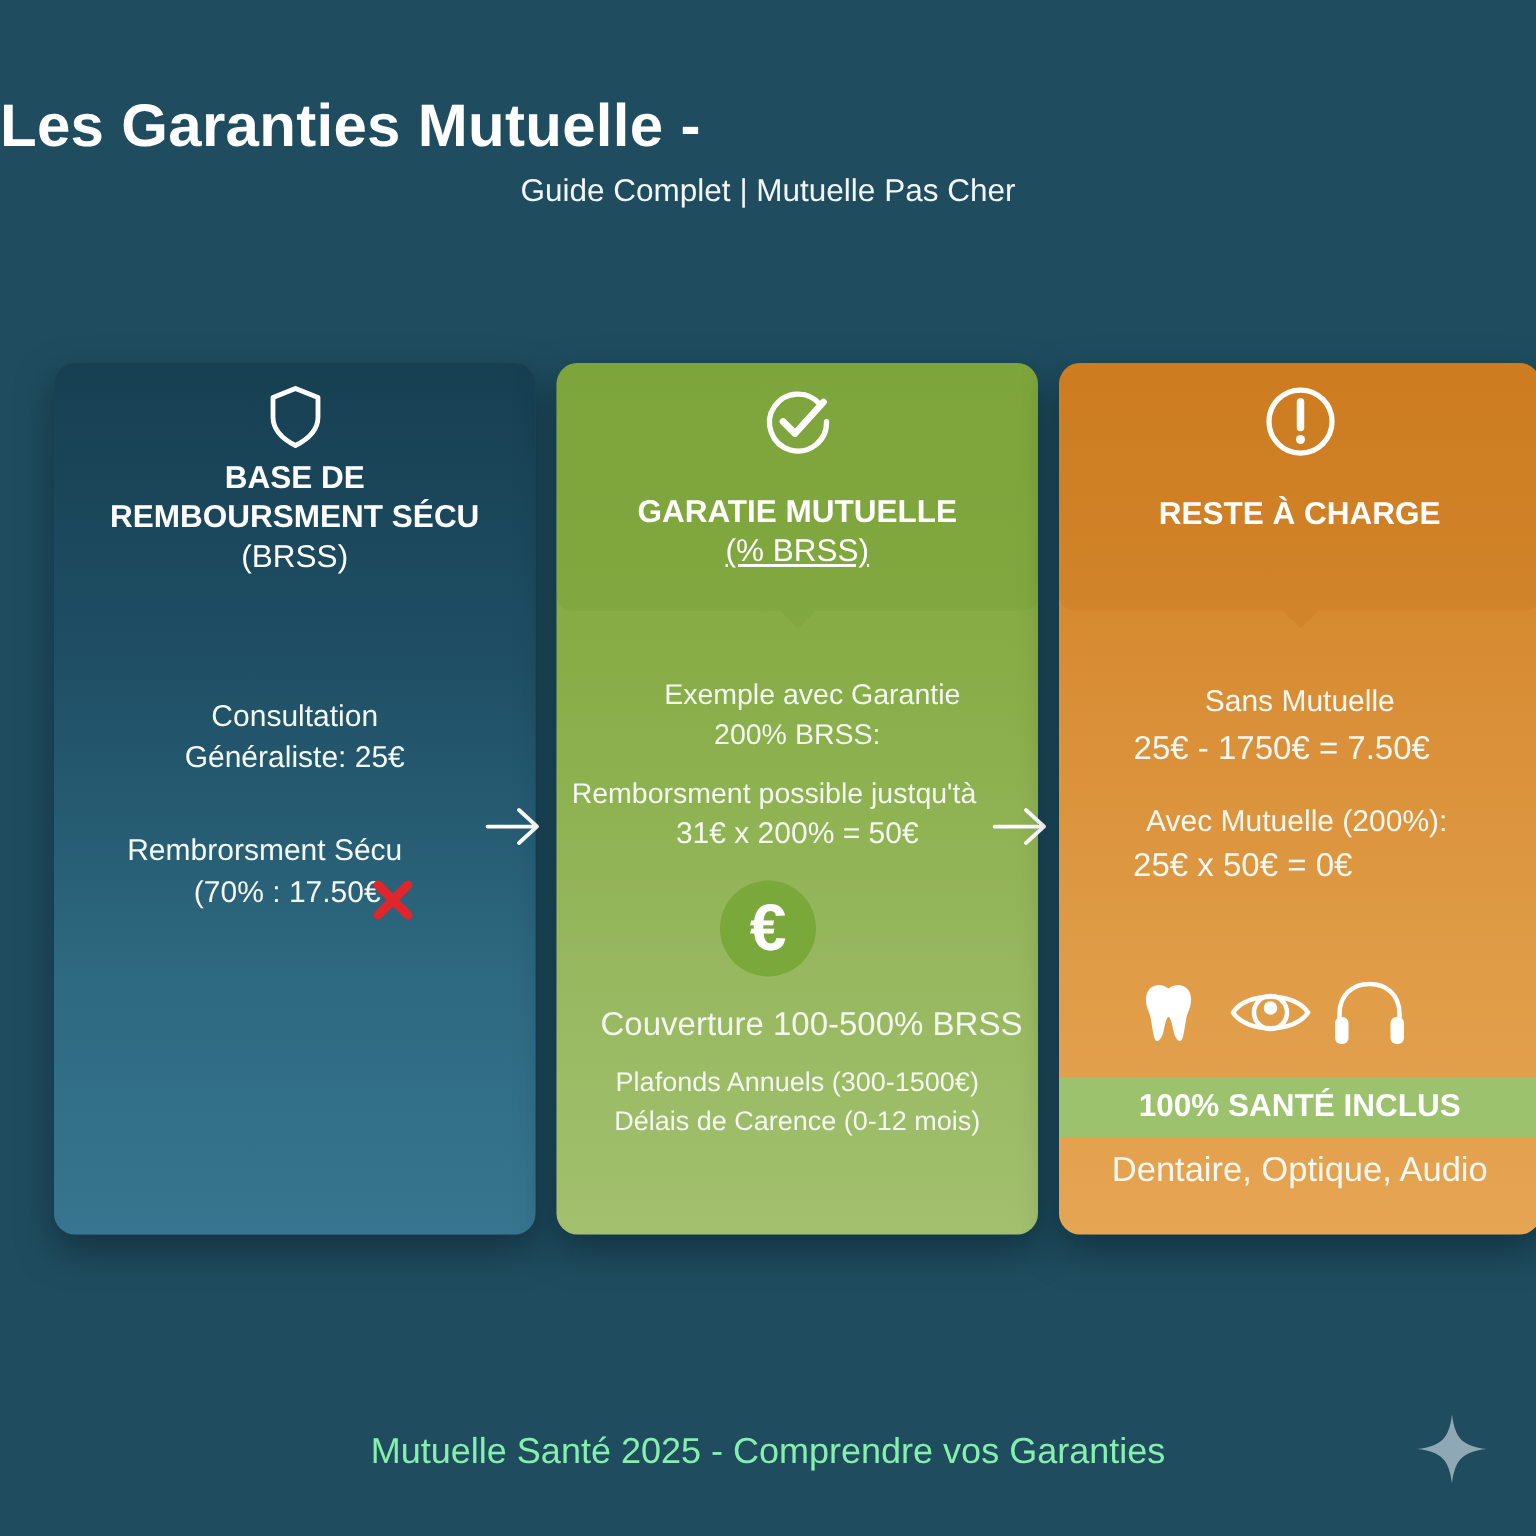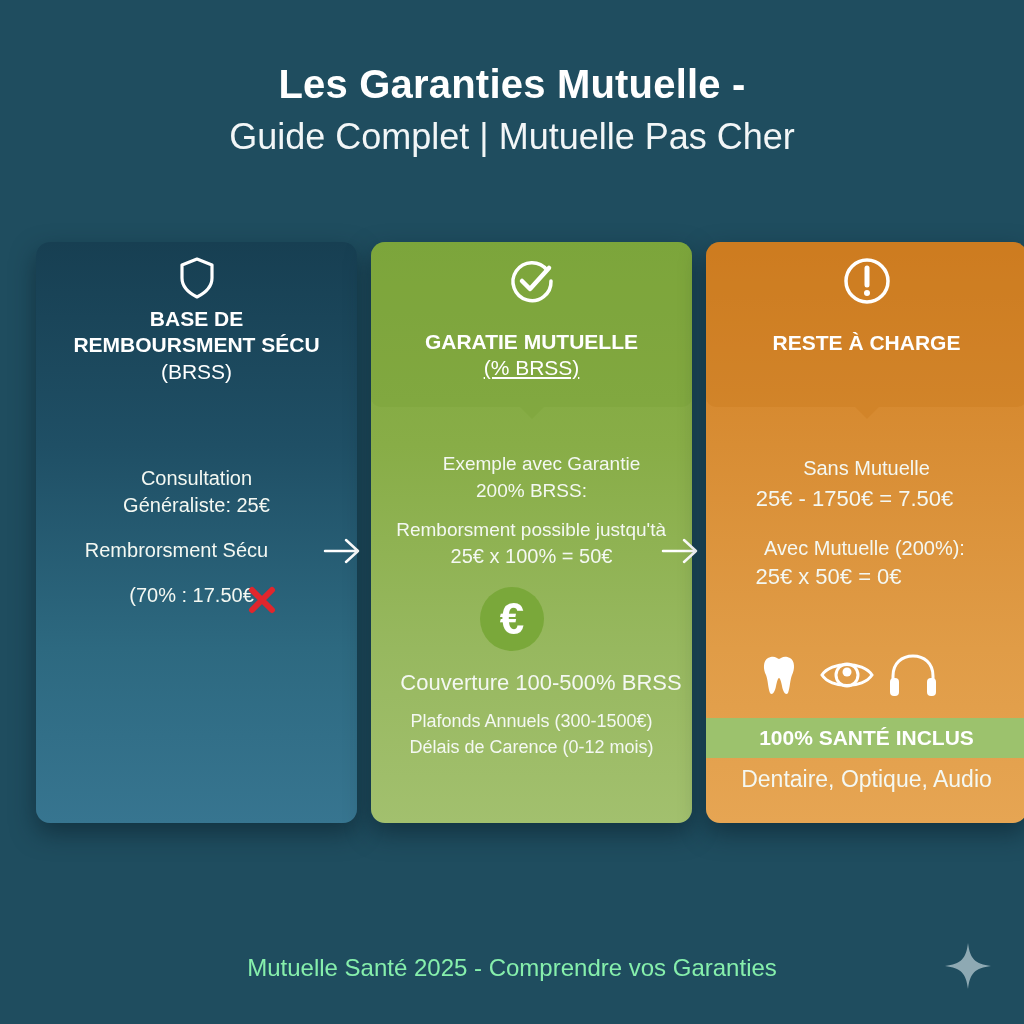--- a/index.html
+++ b/index.html
@@ -5,25 +5,25 @@
   * { box-sizing: border-box; margin: 0; padding: 0; }
   html, body { width: 1024px; height: 1024px; overflow: hidden; }
   body {
     background: #1f4d5f;
     font-family: "Liberation Sans", "DejaVu Sans", sans-serif;
     color: #ffffff;
     position: relative;
   }
   .title {
     position: absolute; left: 0; top: 62px; width: 1024px;
-    text-align: center; font-size: 40px; font-weight: bold; letter-spacing: 0.2px;
+    font-size: 40px; font-weight: bold; letter-spacing: 0.2px;
   }
   .subtitle {
     position: absolute; left: 0; top: 116px; width: 1024px;
-    text-align: center; font-size: 36px; color: #f2f6f7;
+    text-align: center; font-size: 21px; color: #f2f6f7;
   }
   .card {
     position: absolute; top: 242px; width: 321px; height: 581px;
     border-radius: 14px; overflow: hidden;
     box-shadow: 0 10px 24px rgba(10, 30, 40, 0.55);
   }
   .card-blue { left: 36px; background: linear-gradient(180deg, #173f52 0%, #1f4f65 35%, #2d6980 70%, #377590 100%); }
   .card-green { left: 371px; background: linear-gradient(180deg, #7fa83e 0%, #88ad47 35%, #97b85f 70%, #a2c06e 100%); }
   .card-orange { left: 706px; background: linear-gradient(180deg, #d07e22 0%, #d88d34 35%, #e09c47 70%, #e6a553 100%); }
 
@@ -69,21 +69,21 @@
     <svg width="40" height="44" viewBox="0 0 40 44">
         <path d="M20 3 L35 9 L35 22 C35 31 28 37 20 41 C12 37 5 31 5 22 L5 9 Z" fill="none" stroke="#ffffff" stroke-width="3.2" stroke-linejoin="round"></path>
       </svg>
   </span>
   <div class="card-title" style="top:64px;">BASE DE</div>
   <div class="card-title" style="top:117px; font-weight:normal;">(BRSS)</div>
   <div class="card-title" style="top:90px;">REMBOURSMENT SÉCU</div>
 
   <div class="txt" style="top:223px;">Consultation</div>
   <div class="txt" style="top:250px;">Généraliste: 25€</div>
-  <div class="txt" style="top:295px; left:-20px;">Rembrorsment Sécu</div>
+  <div class="txt" style="top:312px; left:-20px;">Rembrorsment Sécu</div>
   <div class="txt" style="top:340px; left:-5px;">(70% : 17.50€</div>
   <span style="position:absolute; left:211px; top:343px;">
     <svg width="30" height="30" viewBox="0 0 30 30">
         <path d="M5 5 L25 25 M25 5 L5 25" stroke="#e0262c" stroke-width="6" stroke-linecap="round"></path>
       </svg>
   </span>
 </div>
 
 <span class="arrow" style="left:322px;">
   <svg width="40" height="30" viewBox="0 0 40 30">
@@ -98,22 +98,22 @@
     <svg width="50" height="50" viewBox="0 0 50 50">
         <path d="M40 14 A19 19 0 1 0 44 25" fill="none" stroke="#ffffff" stroke-width="3.5" stroke-linecap="round"></path>
         <path d="M15 25 L23 33 L42 12" fill="none" stroke="#ffffff" stroke-width="4.5" stroke-linecap="round" stroke-linejoin="round"></path>
       </svg>
   </span>
   <div class="card-title" style="top:87px;">GARATIE MUTUELLE</div>
   <div class="card-title" style="top:113px; font-weight:normal;text-decoration:underline;">(% BRSS)</div>
 
   <div class="txt" style="top:208px; font-size:19px;padding-left:20px;">Exemple avec Garantie</div>
   <div class="txt" style="top:235px; font-size:19px;">200% BRSS:</div>
-  <div class="txt" style="top:274px; font-size:19px; left:-5px; width:300px;text-align:right;">Remborsment possible justqu'tà</div>
-  <div class="txt" style="top:301px;">25€ x 100% = 50€</div>
+  <div class="txt" style="top:274px; font-size:19px; left:-5px; width:300px;">Remborsment possible justqu'tà</div>
+  <div class="txt" style="top:301px;">31€ x 200% = 50€</div>
 
   <div style="position:absolute; left:109px; top:345px; width:64px; height:64px; border-radius:50%; background:#7aa83a; text-align:center; line-height:64px; font-size:44px; font-weight:bold;">€</div>
 
   <div class="txt" style="top:428px; font-size:22px; line-height:26px;padding-left:19px;">Couverture 100-500% BRSS</div>
   <div class="txt" style="top:466px; font-size:18px; line-height:26px;">Plafonds Annuels (300-1500€)</div>
   <div class="txt" style="top:492px; font-size:18px; line-height:26px;">Délais de Carence (0-12 mois)</div>
 </div>
 
 <span class="arrow" style="left:660px;">
   <svg width="40" height="30" viewBox="0 0 40 30">

